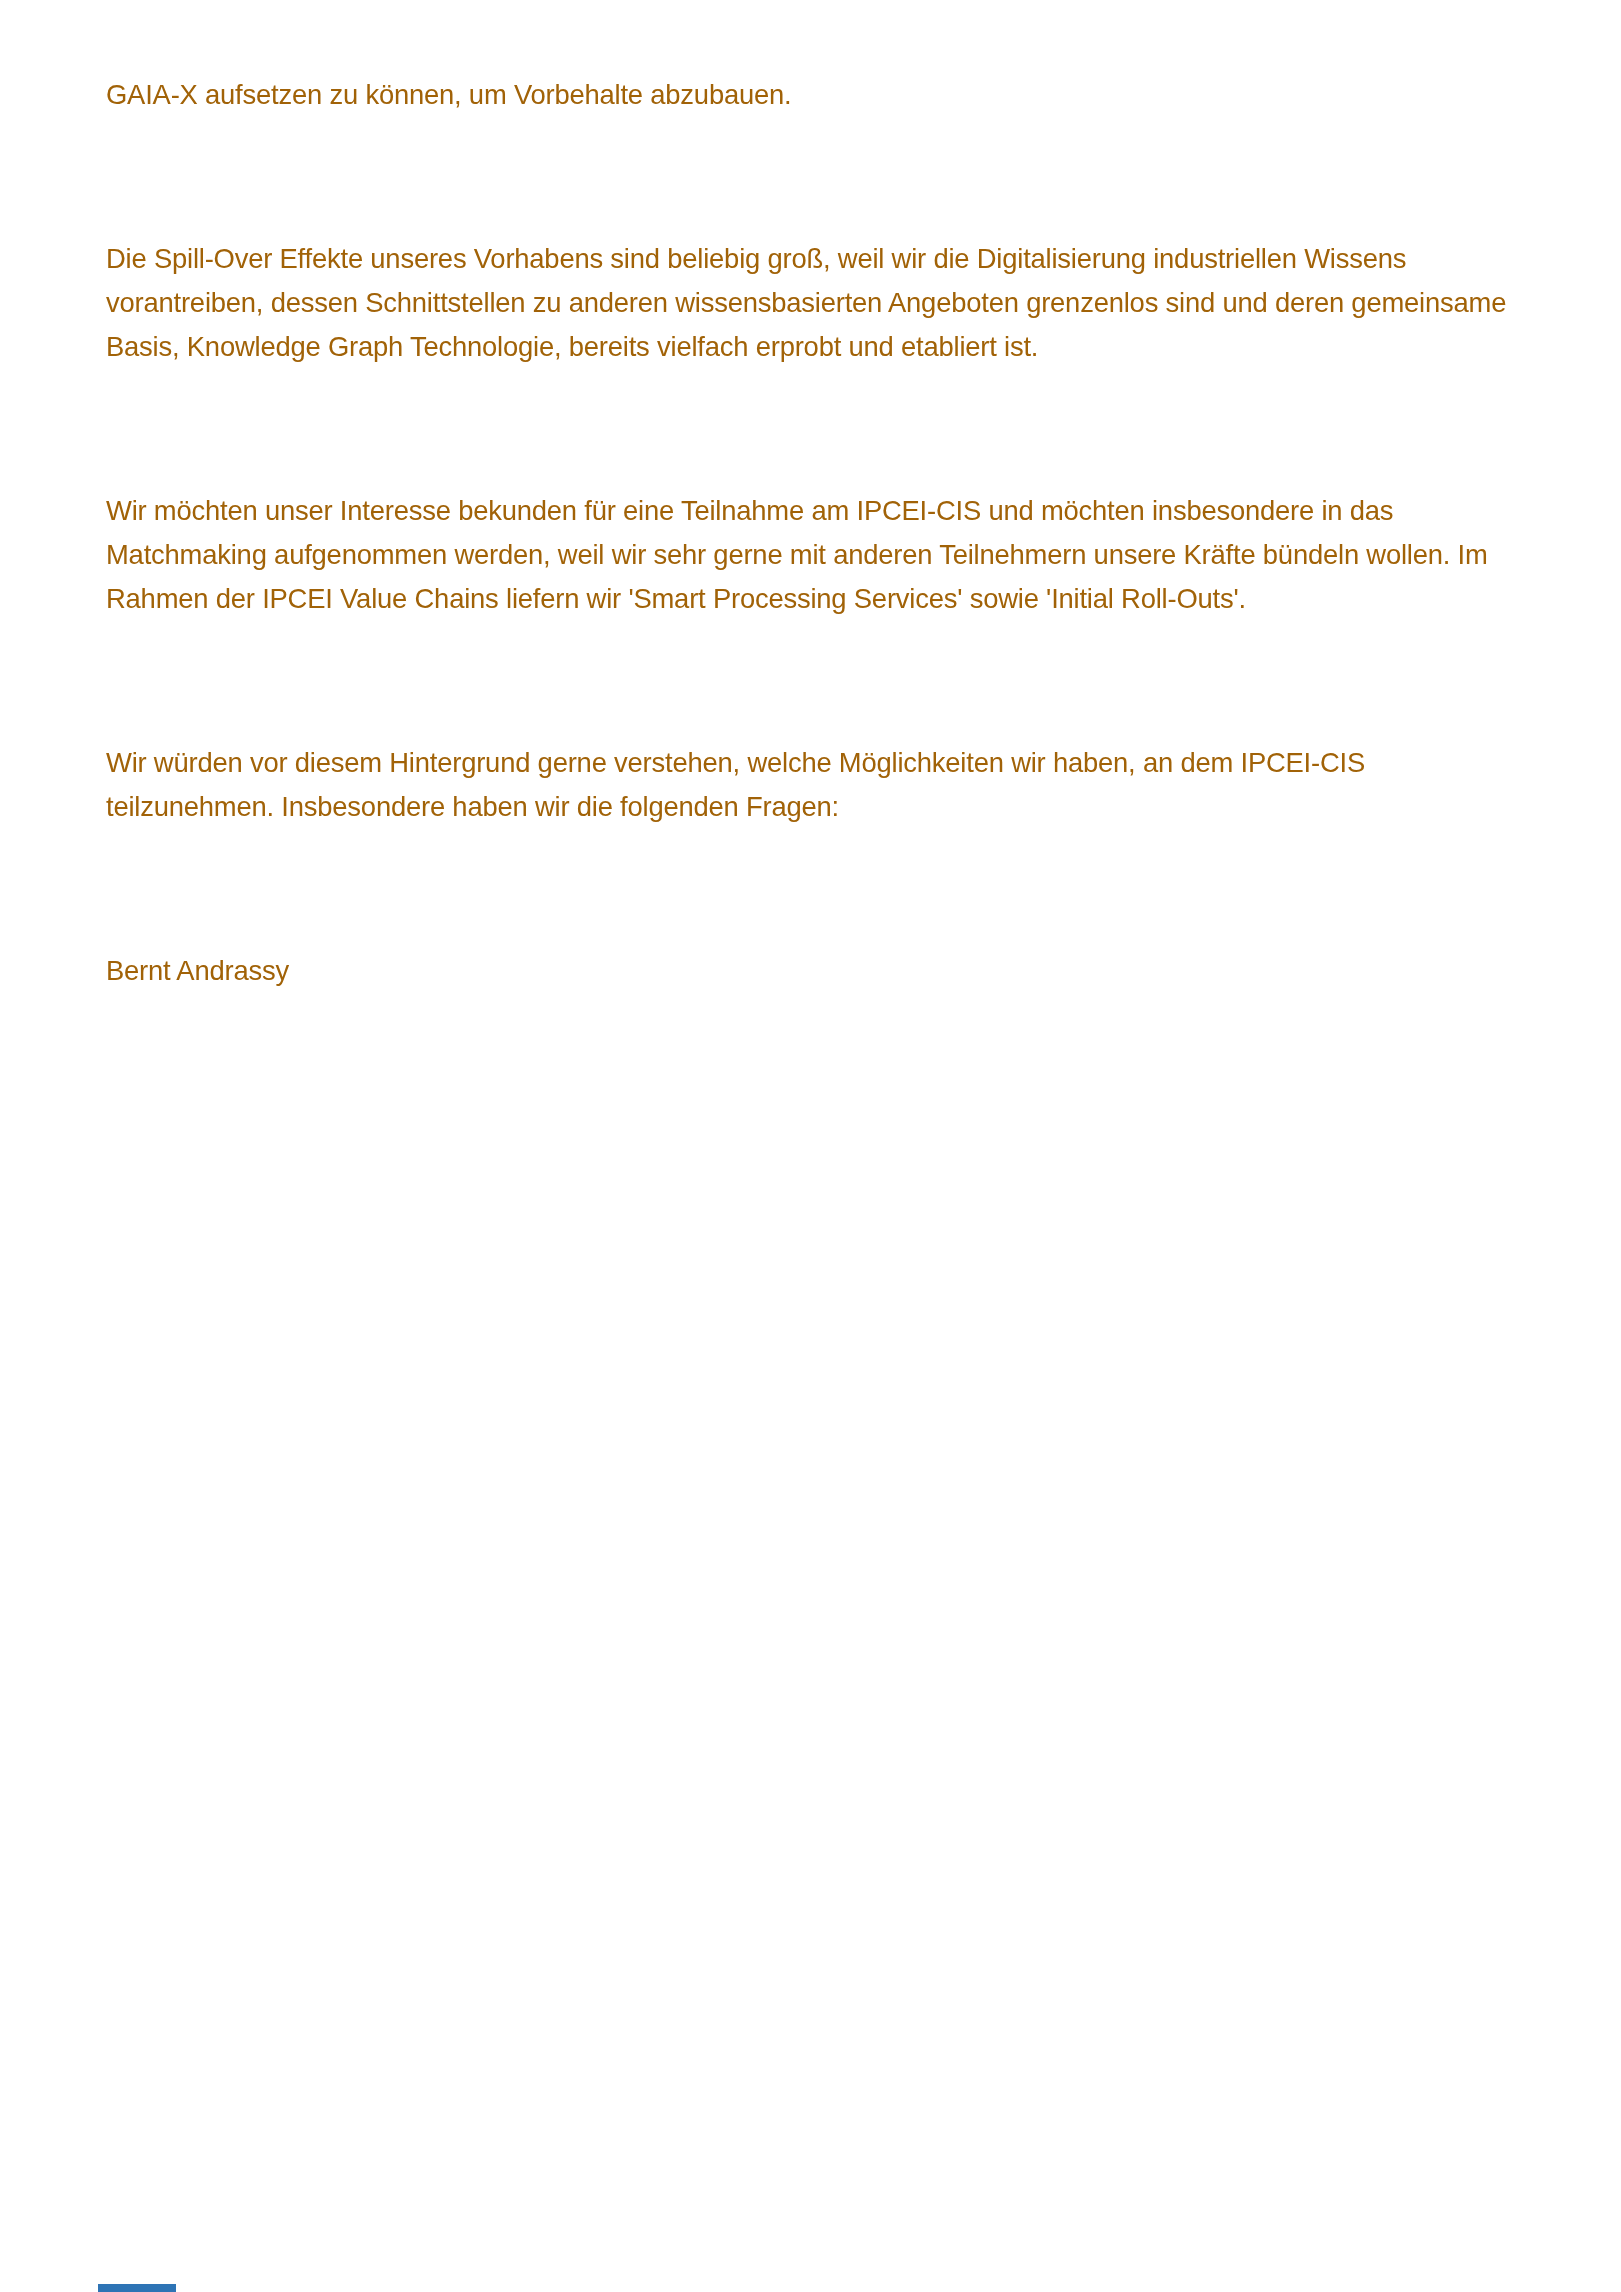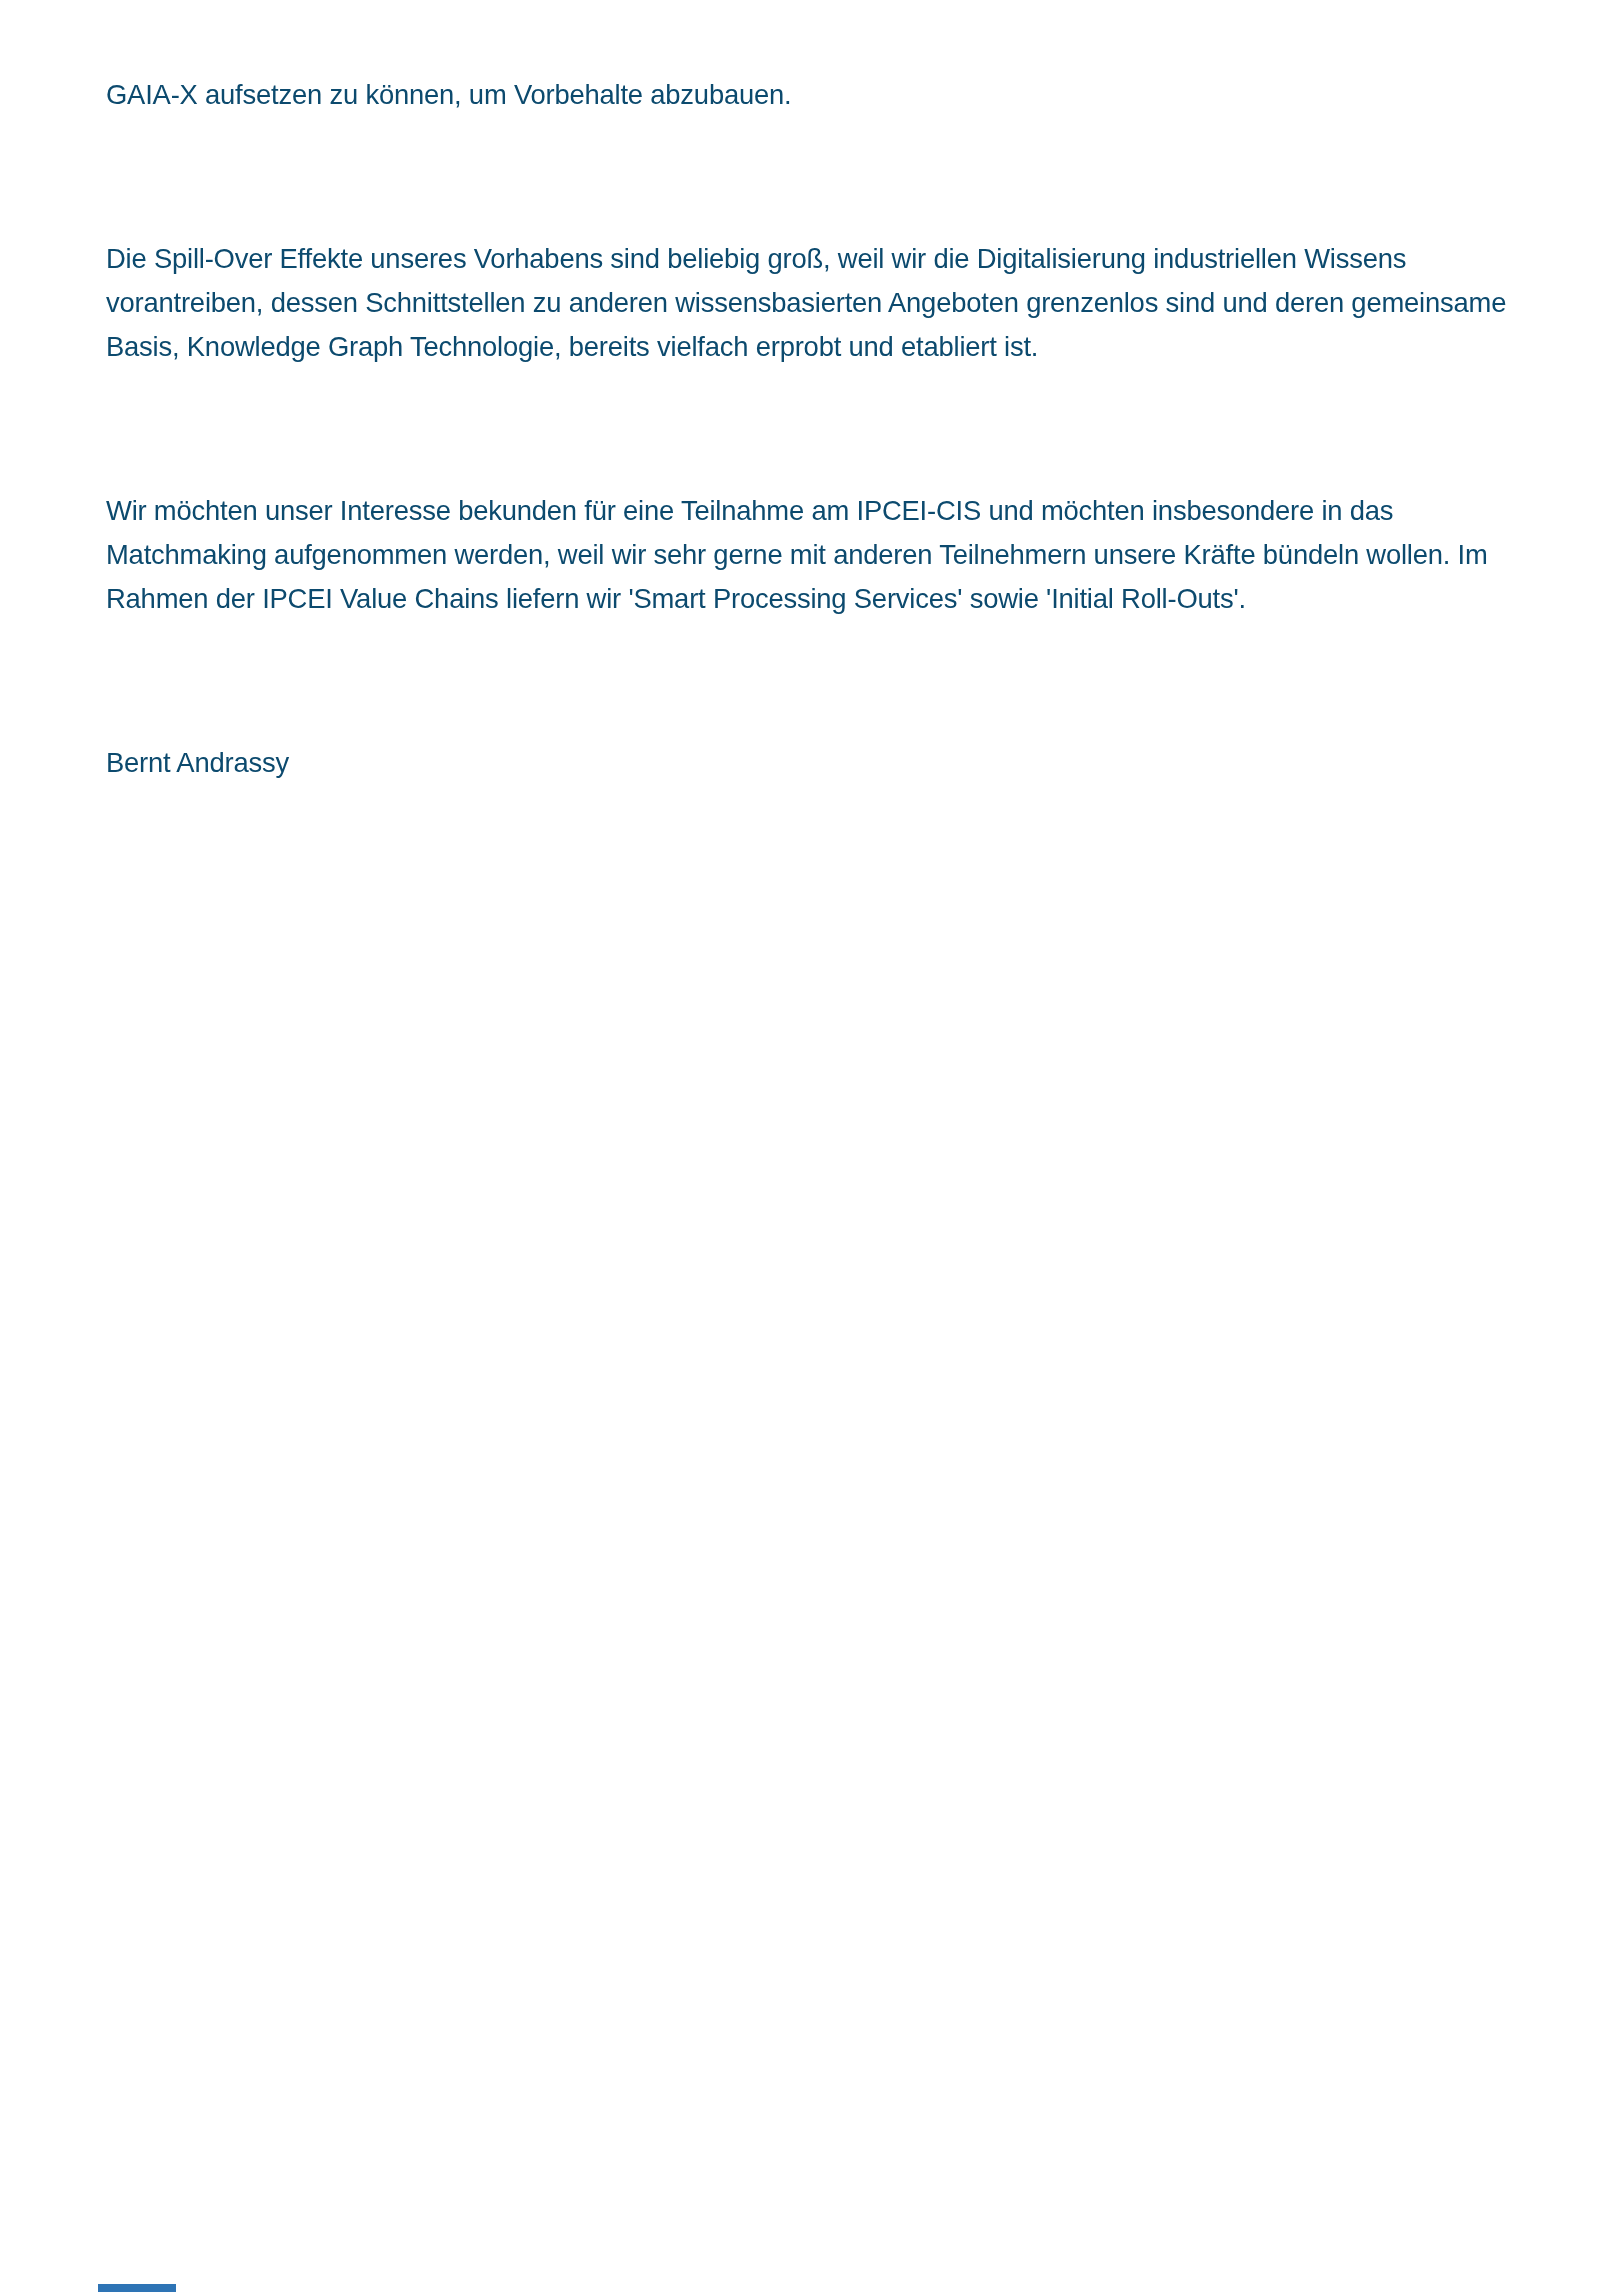--- a/index.html
+++ b/index.html
@@ -14,21 +14,21 @@
     overflow: hidden;
     font-family: "Liberation Sans", "DejaVu Sans", sans-serif;
   }
   .page {
     position: absolute;
     inset: 0;
     background: #ffffff;
   }
   .content {
     padding: 73px 104px 0 106px;
-    color: #0c4a6e;
+    color: #a16207;
     font-size: 27.4px;
     line-height: 44px;
     letter-spacing: -0.2px;
   }
   .content p {
     margin: 0;
   }
   .sp-l { margin-bottom: 120px !important; }
   .sp-s { margin-bottom: 41px !important; }
   .accent-bar {
@@ -41,17 +41,18 @@
   }
 </style>
 </head>
 <body>
 
 <div class="page">
   <div class="content">
     <p class="sp-l">GAIA-X aufsetzen zu können, um Vorbehalte abzubauen.</p>
     <p class="sp-l">Die Spill-Over Effekte unseres Vorhabens sind beliebig groß, weil wir die Digitalisierung industriellen Wissens vorantreiben, dessen Schnittstellen zu anderen wissensbasierten Angeboten grenzenlos sind und deren gemeinsame Basis, Knowledge Graph Technologie, bereits vielfach erprobt und etabliert ist.</p>
     <p class="sp-l">Wir möchten unser Interesse bekunden für eine Teilnahme am IPCEI-CIS und möchten insbesondere in das Matchmaking aufgenommen werden, weil wir sehr gerne mit anderen Teilnehmern unsere Kräfte bündeln wollen. Im Rahmen der IPCEI Value Chains liefern wir 'Smart Processing Services' sowie 'Initial Roll-Outs'.</p>
+    <p class="sp-l">Wir würden vor diesem Hintergrund gerne verstehen, welche Möglichkeiten wir haben, an dem IPCEI-CIS teilzunehmen. Insbesondere haben wir die folgenden Fragen:</p>
     <p>Bernt Andrassy</p>
   </div>
   <div class="accent-bar" style="background-color: rgb(46, 116, 181);"></div>
 </div>
 
 
 </body></html>

